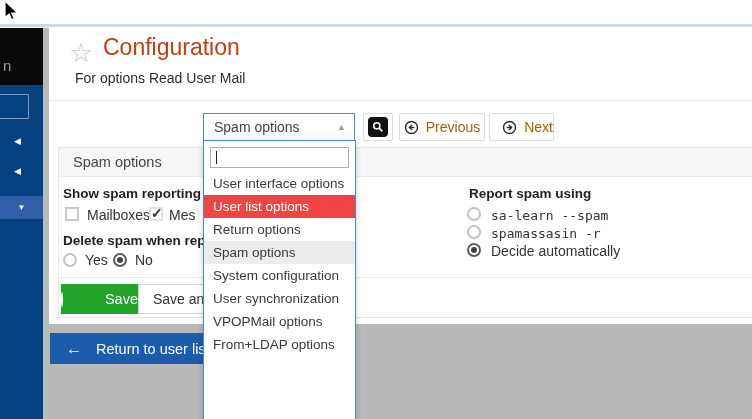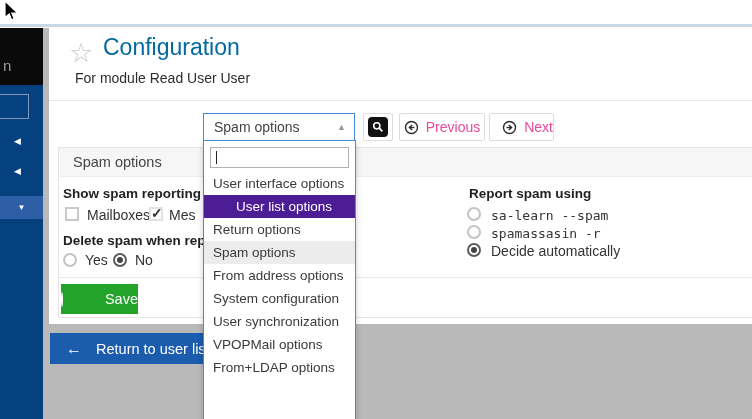--- a/index.html
+++ b/index.html
@@ -17,35 +17,35 @@
   .sb-logo{position:absolute;left:3px;top:29px;font-size:15px;color:#9b9b9b;}
   .sb-search{position:absolute;left:-9px;top:66px;width:38px;height:25px;border:1px solid #7e98bd;background:transparent;box-sizing:border-box;}
   .sb-caret{position:absolute;left:14px;width:16px;color:#fff;font-size:9px;line-height:10px;}
   .sb-selected{position:absolute;left:0;top:168px;width:43px;height:23px;background:#2e5ea6;text-align:center;}
   .sb-selected .dn{color:#fff;font-size:8px;line-height:23px;}
   .gutter{left:43px;top:28px;width:6px;height:391px;background:#b9b9b9;}
 
   
   .content-bg{left:49px;top:28px;width:703px;height:296px;background:#fff;}
   .star{left:69px;top:40px;font-size:27px;color:#c9c9c9;line-height:1;}
-  .page-title{left:103px;top:34px;font-size:23px;color:#0369a1;}
+  .page-title{left:103px;top:34px;font-size:23px;color:#c2410c;}
   .page-subtitle{left:75px;top:70px;font-size:14px;color:#2d2d2d;}
   .divider1{left:49px;top:100px;width:703px;height:1px;background:#e9e9e9;}
 
   
   .cat-label{left:62px;top:120px;font-size:13.5px;color:#333;}
   .select{left:203px;top:113px;width:152px;height:28px;border:1px solid #4b89da;background:#fff;box-sizing:border-box;}
   .select-val{position:absolute;left:10px;top:0;line-height:26px;font-size:14px;color:#444;white-space:nowrap;}
   .select-caret{position:absolute;right:8px;top:9px;font-size:9px;color:#999;line-height:9px;}
   .btn{background:#fff;border:1px solid #dcdcdc;border-radius:2px;box-sizing:border-box;display:flex;align-items:center;justify-content:center;gap:7px;}
   .finder-btn{left:363px;top:113px;width:30px;height:28px;}
   .finder-ico{width:20px;height:20px;background:#111;border-radius:4px;display:flex;align-items:center;justify-content:center;}
   .prev-btn{left:399px;top:113px;width:86px;height:28px;}
   .next-btn{left:489px;top:113px;width:65px;height:28px;justify-content:flex-end;}
-  .btn-label{font-size:14px;color:#ec4899;}
+  .btn-label{font-size:14px;color:#a16207;}
 
   
   .panel{left:58px;top:147px;width:700px;height:171px;border:1px solid #e5e5e5;background:#fff;box-sizing:border-box;}
   .panel-head{position:absolute;left:0;top:0;width:100%;height:29px;background:#f6f6f6;border-bottom:1px solid #eded ed;box-sizing:border-box;}
   .panel-head{border-bottom:1px solid #ededed;}
   .panel-title{position:absolute;left:14px;top:6px;font-size:14.5px;color:#444;}
   .blabel{position:absolute;font-size:13.5px;font-weight:bold;color:#1f1f1f;white-space:nowrap;}
   .flabel{position:absolute;font-size:14px;color:#333;white-space:nowrap;}
   .mono{font-family:"DejaVu Sans Mono",monospace;font-size:13px;color:#333;}
   .cb{position:absolute;width:14px;height:14px;border:2px solid #c9c9c9;background:#fff;box-sizing:border-box;}
@@ -68,21 +68,21 @@
   .return-arrow{margin-left:16px;color:#fff;font-size:16px;line-height:16px;}
   .return-label{margin-left:14px;color:#fff;font-size:14.5px;}
 
   
   .dropdown{left:203px;top:140px;width:153px;height:307px;background:#fff;border:1px solid #4b89da;box-sizing:border-box;z-index:50;box-shadow:0 3px 6px rgba(0,0,0,0.2);}
   .dd-search-wrap{position:absolute;left:6px;top:6px;width:139px;height:21px;}
   .dd-search{width:100%;height:100%;border:1px solid #b0b0b0;box-sizing:border-box;padding:0 0 0 5px;font-size:13px;font-family:"Liberation Sans",sans-serif;outline:none;}
   .dd-caret-line{position:absolute;left:6px;top:4px;width:1px;height:13px;background:#222;}
   .dd-list{position:absolute;left:0;top:31px;width:100%;}
   .dd-item{height:23px;line-height:23px;padding-left:9px;font-size:13.5px;color:#3a3a3a;white-space:nowrap;overflow:hidden;}
-  .dd-item.hl{background:#4c1d95;color:#fff;text-align:center;}
+  .dd-item.hl{background:#ef4444;color:#fff;}
   .dd-item.cur{background:#ececec;}
 </style>
 </head>
 <body>
 
 <div class="stage">
 
   <div class="abs top-line"></div>
   <svg class="abs cursor" width="17" height="23" viewBox="0 0 17 23">
     <polygon points="2,1 2,17.5 6.2,14 8.6,19.8 11.2,18.6 8.8,13 14.6,13" fill="#000" stroke="#fff" stroke-width="1.2"></polygon>
@@ -97,21 +97,21 @@
     <div class="sb-caret" style="top:138px;">◀</div>
     <div class="sb-selected">
       <span class="dn">▼</span>
     </div>
   </div>
   <div class="abs gutter"></div>
 
   <div class="abs content-bg"></div>
   <div class="abs star">☆</div>
   <div class="abs page-title">Configuration</div>
-  <div class="abs page-subtitle">For module Read User User</div>
+  <div class="abs page-subtitle">For options Read User Mail</div>
   <div class="abs divider1"></div>
 
   <div class="abs select">
     <span class="select-val">Spam options</span>
     <span class="select-caret">▲</span>
   </div>
   <div class="abs btn finder-btn">
     <span class="finder-ico">
       <svg width="12" height="12" viewBox="0 0 12 12">
         <circle cx="4.8" cy="4.8" r="3.1" stroke="#fff" stroke-width="1.5" fill="none"></circle>
@@ -159,39 +159,41 @@
     <div class="radio" style="left:408px;top:77px;"></div>
     <div class="flabel mono" style="left:432px;top:78px;">spamassasin -r</div>
     <div class="radio on" style="left:408px;top:95px;"></div>
     <div class="flabel" style="left:432px;top:95px;">Decide automatically</div>
 
     <div class="form-divider"></div>
     <div class="save-btn">
       <span class="save-ico"></span>
       <span class="save-label">Save</span>
     </div>
+    <div class="savenext-btn">
+      <span class="savenext-label">Save an</span>
+    </div>
   </div>
 
   <div class="abs bottom-gray"></div>
   <div class="abs return-btn">
     <span class="return-arrow">←</span>
     <span class="return-label">Return to user list</span>
   </div>
 
   <div class="abs dropdown">
     <div class="dd-search-wrap">
       <input class="dd-search" value="" style="">
       <div class="dd-caret-line"></div>
     </div>
     <div class="dd-list">
       <div class="dd-item">User interface options</div>
       <div class="dd-item hl">User list options</div>
       <div class="dd-item">Return options</div>
       <div class="dd-item cur">Spam options</div>
-      <div class="dd-item">From address options</div>
       <div class="dd-item">System configuration</div>
       <div class="dd-item">User synchronization</div>
       <div class="dd-item">VPOPMail options</div>
       <div class="dd-item">From+LDAP options</div>
     </div>
   </div>
 
 </div>
 
 </body></html>

